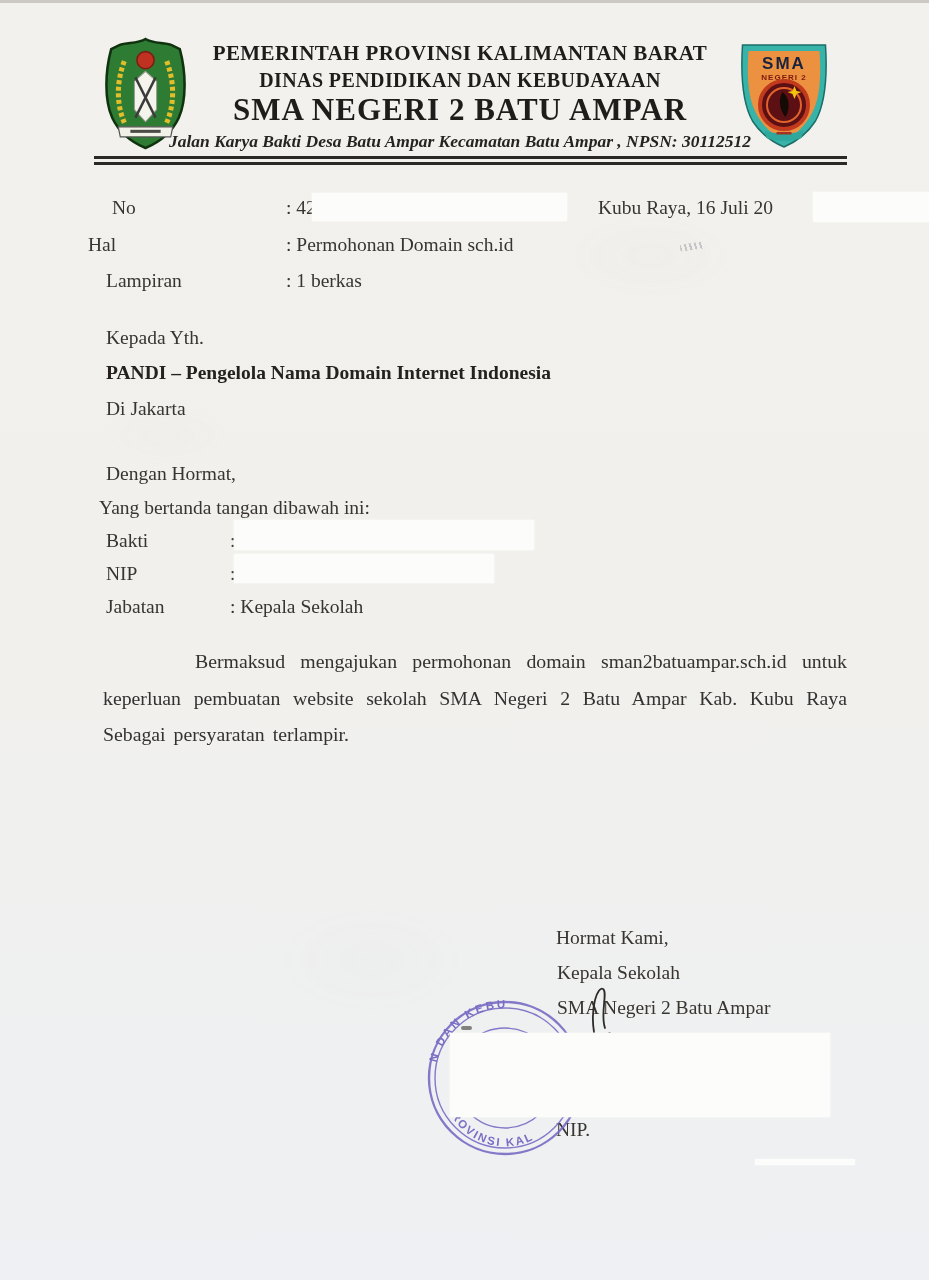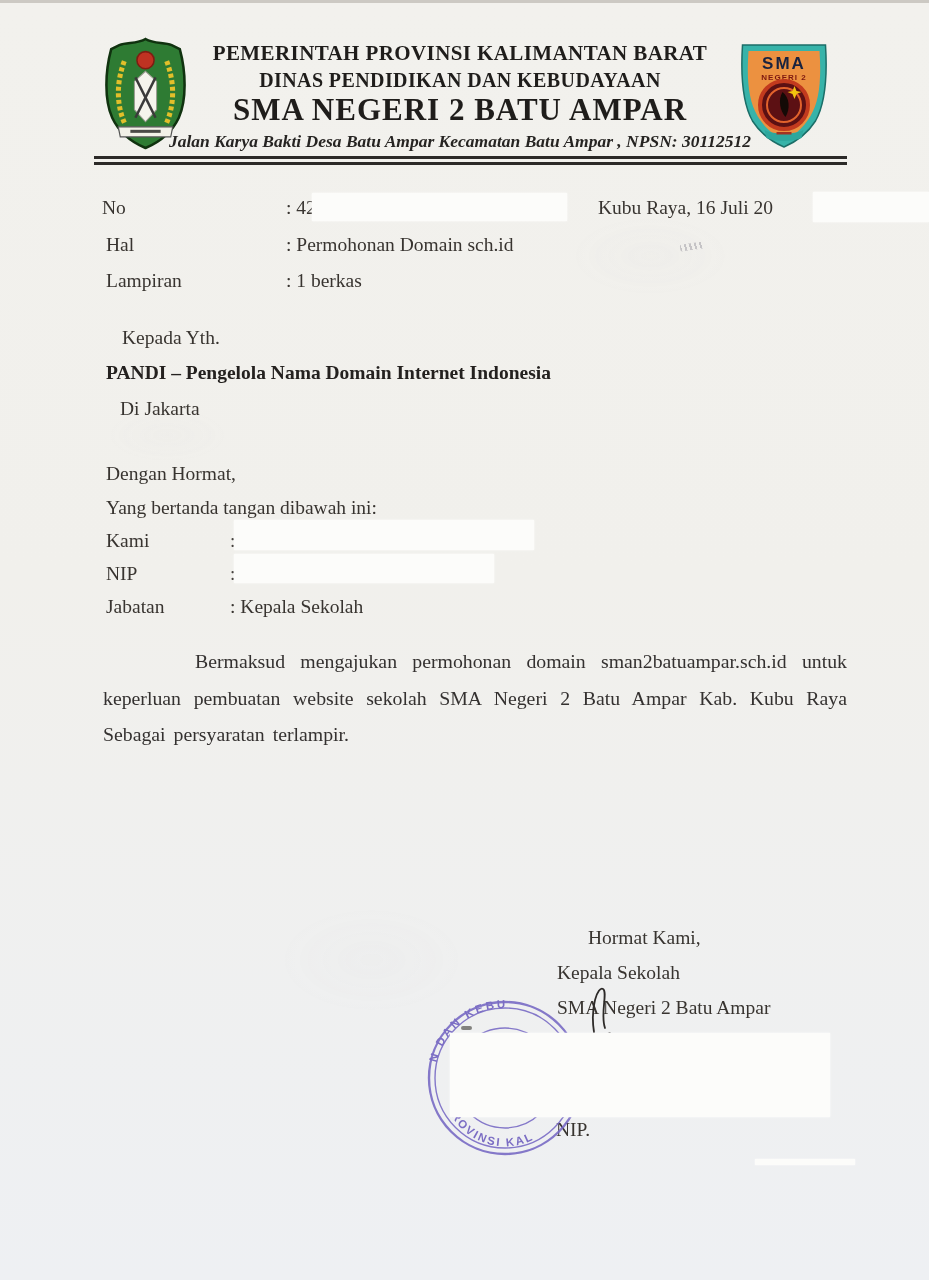--- a/index.html
+++ b/index.html
@@ -60,44 +60,44 @@
     <path d="M28 89 C38 94 57 94 67 89 L65 97 C55 101 40 101 30 97 Z" fill="#2ea79d"></path>
     <rect x="40" y="91" width="15" height="2.5" fill="#a33222"></rect>
   </svg>
 
   <div class="abs hline h1">PEMERINTAH PROVINSI KALIMANTAN BARAT</div>
   <div class="abs hline h2">DINAS PENDIDIKAN DAN KEBUDAYAAN</div>
   <div class="abs hline h3">SMA NEGERI 2 BATU AMPAR</div>
   <div class="abs haddr">Jalan Karya Bakti Desa Batu Ampar Kecamatan Batu Ampar , NPSN: 30112512</div>
   <div class="abs rule"></div>
 
-  <div class="abs t" style="left:102px;top:196px;text-align:center;">No</div>
+  <div class="abs t" style="left:112px;top:196px;text-align:center;">No</div>
   <div class="abs t" style="left:286px;top:196px;">: 42</div>
-  <div class="abs t" style="left:106px;top:233px;">Hal</div>
+  <div class="abs t" style="left:88px;top:233px;">Hal</div>
   <div class="abs t" style="left:286px;top:233px;">: Permohonan Domain sch.id</div>
   <div class="abs t" style="left:106px;top:269px;">Lampiran</div>
   <div class="abs t" style="left:286px;top:269px;">: 1 berkas</div>
   <div class="abs t" style="left:598px;top:196px;">Kubu Raya, 16 Juli 20</div>
 
-  <div class="abs t" style="left:122px;top:326px;">Kepada Yth.</div>
+  <div class="abs t" style="left:106px;top:326px;">Kepada Yth.</div>
   <div class="abs t bold" style="left:106px;top:361px;">PANDI – Pengelola Nama Domain Internet Indonesia</div>
-  <div class="abs t" style="left:120px;top:397px;">Di Jakarta</div>
+  <div class="abs t" style="left:106px;top:397px;">Di Jakarta</div>
 
   <div class="abs t" style="left:106px;top:462px;">Dengan Hormat,</div>
-  <div class="abs t" style="left:106px;top:496px;text-align:right;">Yang bertanda tangan dibawah ini:</div>
-  <div class="abs t" style="left:106px;top:529px;">Kami</div>
+  <div class="abs t" style="left:99px;top:496px;text-align:right;">Yang bertanda tangan dibawah ini:</div>
+  <div class="abs t" style="left:106px;top:529px;">Bakti</div>
   <div class="abs t" style="left:230px;top:529px;">:</div>
   <div class="abs t" style="left:106px;top:562px;">NIP</div>
   <div class="abs t" style="left:230px;top:562px;">:</div>
   <div class="abs t" style="left:106px;top:595px;">Jabatan</div>
   <div class="abs t" style="left:230px;top:595px;">: Kepala Sekolah</div>
 
   <div class="abs para" style="left:103px;top:643px;width:744px;text-indent:92px;">Bermaksud mengajukan permohonan domain sman2batuampar.sch.id untuk keperluan pembuatan website sekolah SMA Negeri 2 Batu Ampar Kab. Kubu Raya Sebagai persyaratan terlampir.</div>
 
-  <div class="abs t" style="left:588px;top:926px;">Hormat Kami,</div>
+  <div class="abs t" style="left:556px;top:926px;">Hormat Kami,</div>
   <div class="abs t" style="left:557px;top:961px;">Kepala Sekolah</div>
   <div class="abs t" style="left:557px;top:996px;">SMA Negeri 2 Batu Ampar</div>
   <div class="abs t" style="left:556px;top:1118px;z-index:1;">NIP.</div>
 
   <svg class="abs stamp" style="left:420px;top:992px;z-index:2;" width="175" height="185" viewBox="0 0 175 185">
     <defs>
       <path id="arcTop" d="M 15 86 A 70 70 0 1 1 155 86"></path>
       <path id="arcBottom" d="M 25 108 A 62 62 0 0 0 145 108"></path>
     </defs>
     <circle cx="85" cy="86" r="76" fill="none" stroke="#7668c4" stroke-width="2.4"></circle>

